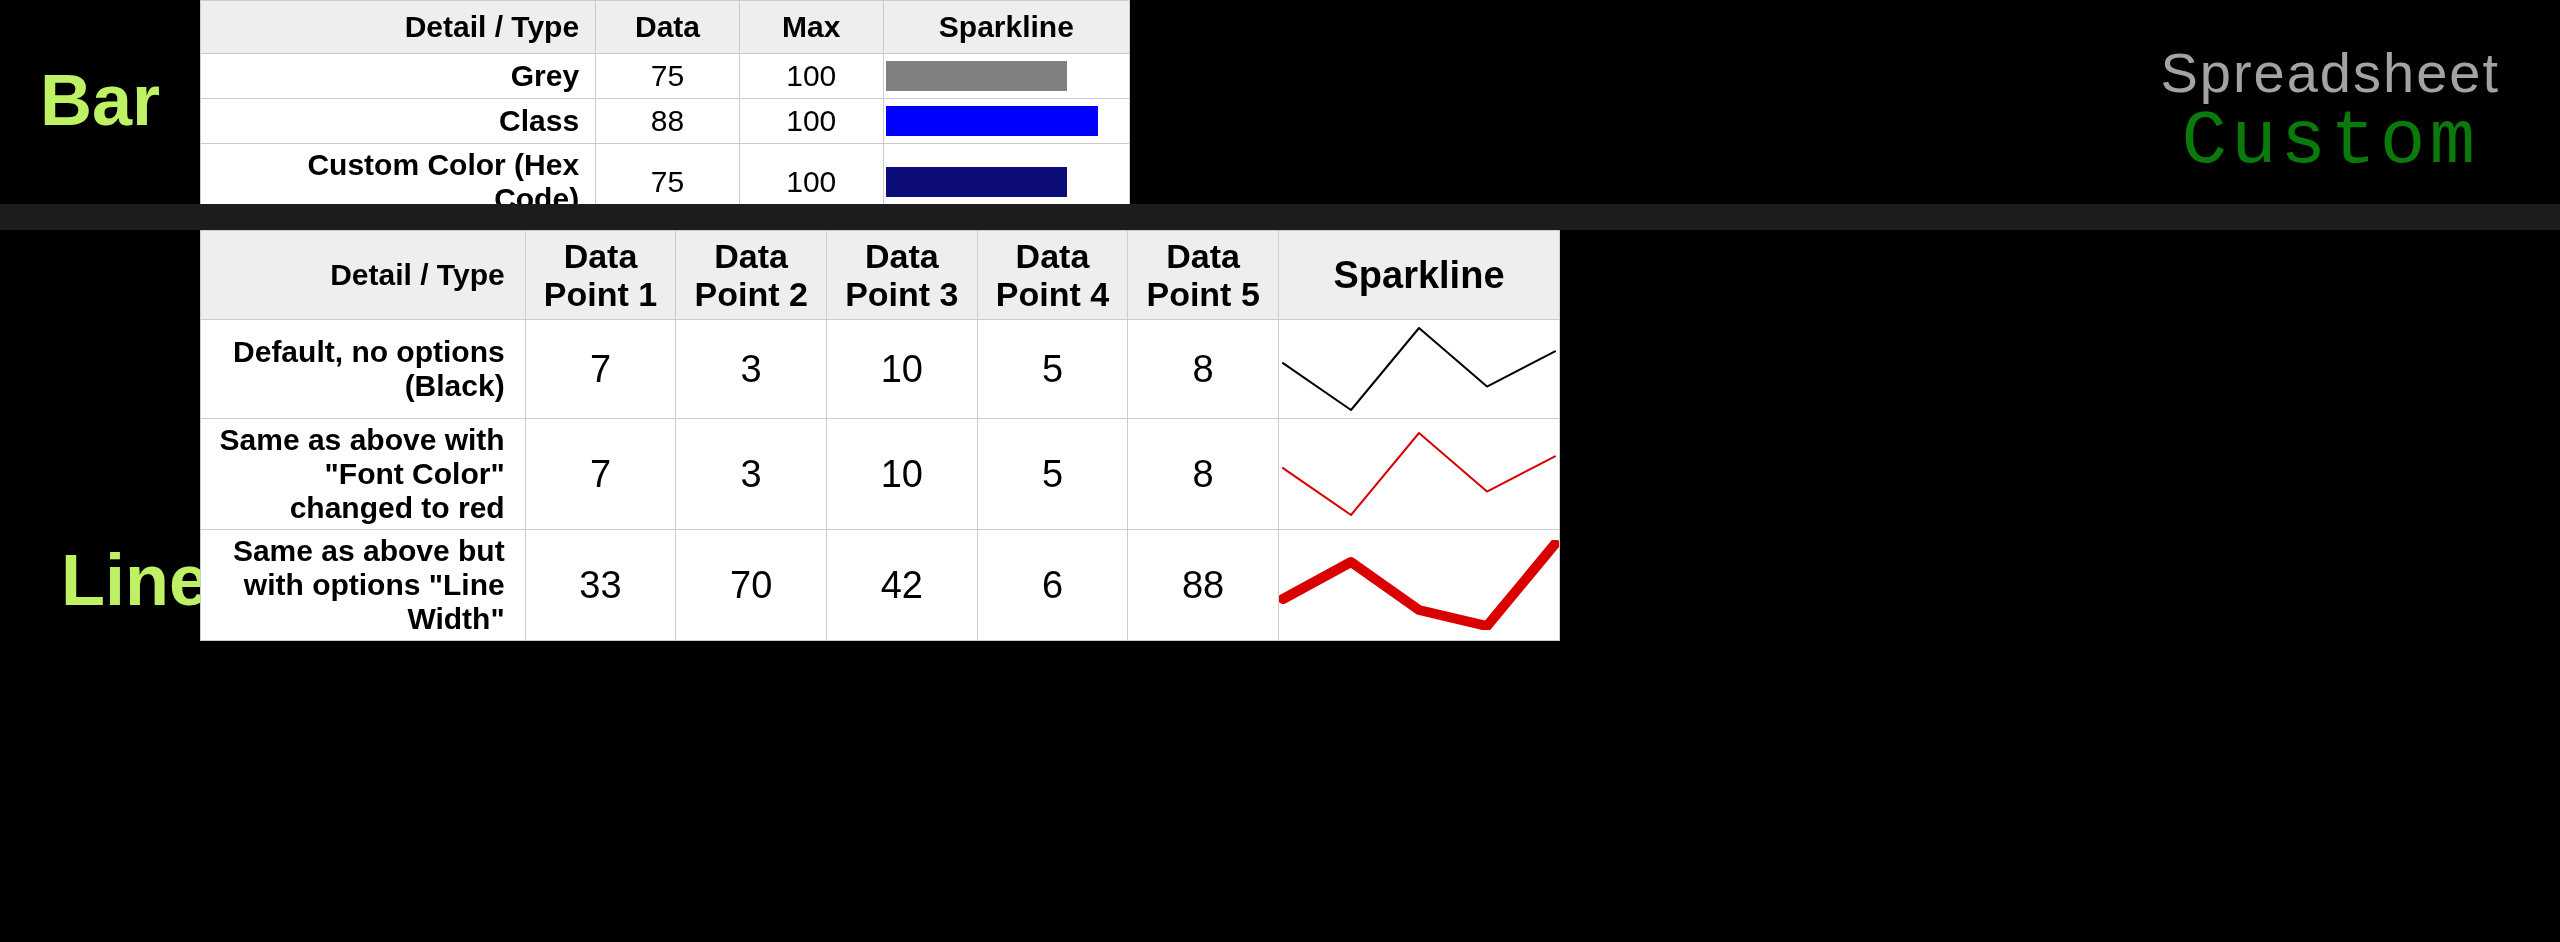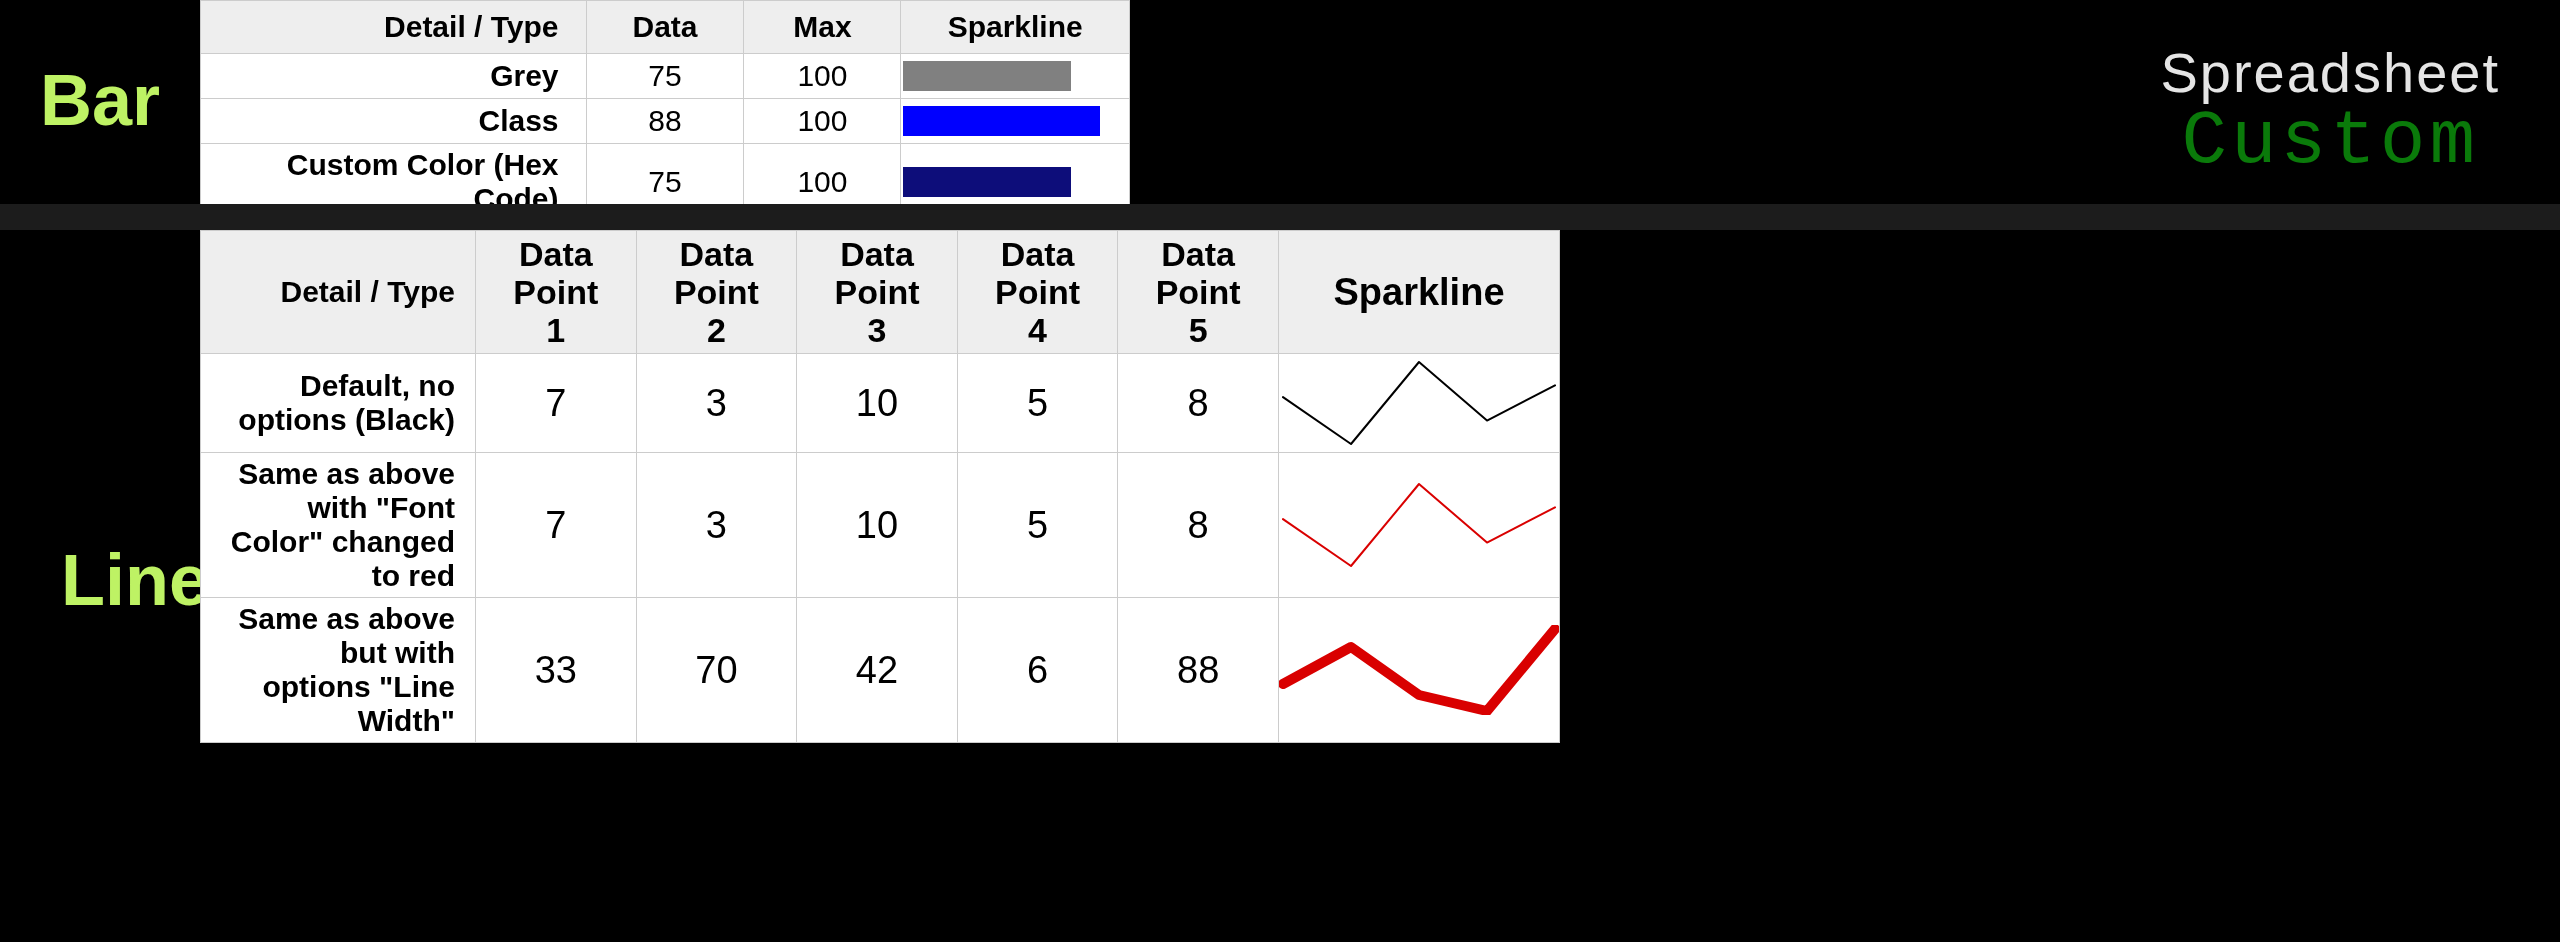--- a/index.html
+++ b/index.html
@@ -1,25 +1,25 @@
 <!DOCTYPE html>
 <html><head>
 <meta charset="utf-8">
 <style>
   html,body{margin:0;padding:0;background:#000;font-family:Arial,Helvetica,sans-serif;}
   .page{width:2560px;height:942px;position:relative;background:#000;}
   .section-label{color:#bef264;font-weight:bold;width:200px;display:flex;align-items:center;justify-content:center;}
   .label-bar{font-size:72px;height:200px;position:absolute;left:0;top:0;}
   .label-line{font-size:72px;height:700px;position:absolute;left:0;top:230px;padding-left:35px;}
   .logo{position:absolute;right:60px;top:40px;text-align:center;}
-  .logo-line1{color:#e5e5e5;font-family:Arial,Helvetica,sans-serif;font-size:56px;letter-spacing:2px;}
+  .logo-line1{color:#a3a3a3;font-family:Arial,Helvetica,sans-serif;font-size:56px;letter-spacing:2px;}
   .logo-line2{color:#0a7a0a;font-family:"Courier New",monospace;font-size:76px;letter-spacing:4px;margin-top:-6px;}
   table{border-collapse:collapse;background:#fff;}
   th{background:#eee;font-weight:bold;}
-  th,td{border:1px solid #ccc;text-align:center;font-size:30px;padding:4px 27px;}
+  th,td{border:1px solid #ccc;text-align:center;font-size:30px;padding:4px 16px;}
   
   .tbl-bar{position:absolute;left:200px;top:0;width:930px;}
   .tbl-bar th{height:44px;}
   .tbl-bar td{height:36px;}
   .tbl-bar .detail{text-align:right;font-weight:bold;width:360px;}
   .tbl-bar .data,.tbl-bar .max{width:110px;}
   .tbl-bar .spark{width:240px;padding:2px;}
   .barcell{position:relative;height:30px;width:100%;}
   .barfill{position:absolute;left:0;top:0;height:100%;}
   

